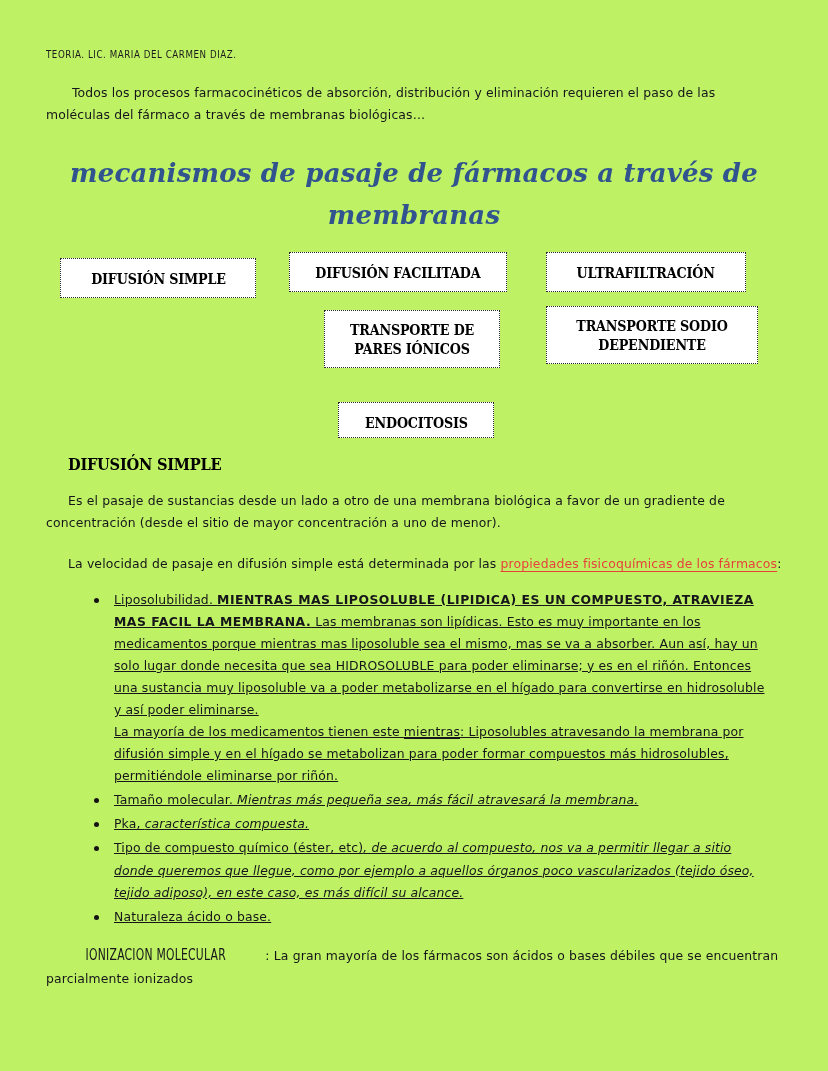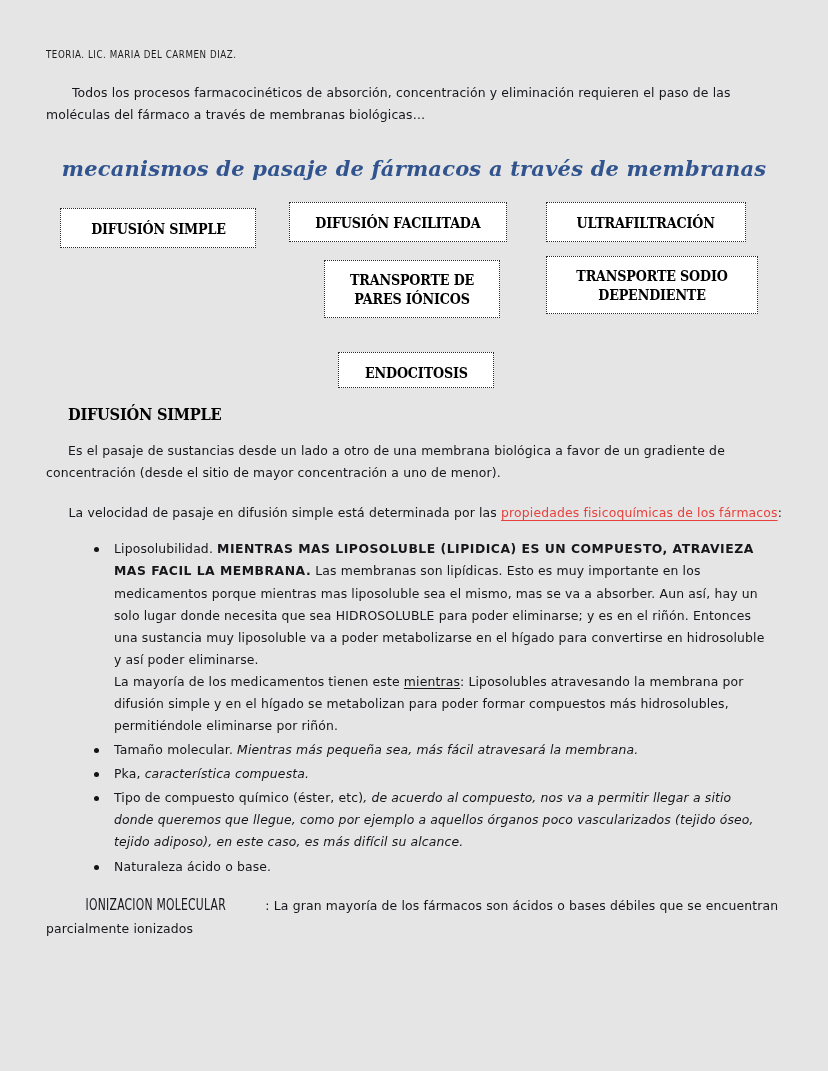--- a/index.html
+++ b/index.html
@@ -14,21 +14,21 @@
     position: relative;
     font-family: "DejaVu Sans", sans-serif;
     color: #111111;
     overflow: hidden;
   }
   .page {
     width: 828px;
     height: 1071px;
     box-sizing: border-box;
     padding: 44px 46px 20px 46px;
-    background: #e5e5e5;
+    background: #bef264;
     position: relative;
   }
 
   
   .byline {
     font-family: "DejaVu Sans Condensed", "Liberation Sans Narrow", "Liberation Sans", sans-serif;
     font-size: 10.5px;
     letter-spacing: 0.6px;
     color: #1b1b1b;
     margin: 4px 0 0 0;
@@ -52,21 +52,21 @@
   }
 
   
   .title-script {
     margin: 26px 0 0 0;
     text-align: center;
     color: #31548f;
     font-family: "DejaVu Serif", serif;
     font-style: italic;
     font-weight: 700;
-    font-size: 21px;
+    font-size: 26px;
     line-height: 1.62;
     letter-spacing: 0.2px;
   }
 
   
   .boxes {
     margin: 22px 0 0 0;
     position: relative;
     height: 190px;
   }
@@ -105,21 +105,21 @@
     font-size: 17px;
     letter-spacing: -0.3px;
     color: #000000;
   }
   .sec-head span { display: inline-block; transform: scaleX(0.86); transform-origin: left center; }
 
   .para {
     margin: 16px 0 0 0;
     text-indent: 22px;
   }
-  .para.tight { margin-top: 18px; text-align: right; }
+  .para.tight { margin-top: 18px; }
 
   .red {
     color: #e8413b;
     text-decoration: underline;
     text-decoration-color: #e8413b;
     text-underline-offset: 3px;
   }
   .u { text-decoration: underline; text-underline-offset: 2px; }
   .caps-bold { font-weight: 700; letter-spacing: 0.5px; }
   .ital { font-style: italic; }
@@ -127,20 +127,21 @@
   
   ul.blist {
     list-style: none;
     margin: 14px 0 0 0;
     padding: 0 0 0 48px;
   }
   ul.blist > li {
     position: relative;
     margin: 0 8px 2px 0;
     padding: 0 0 0 20px;
+    text-decoration: underline;
   }
   ul.blist > li::before {
     content: "";
     position: absolute;
     left: 0;
     top: 9px;
     width: 5px;
     height: 5px;
     border-radius: 50%;
     background: #141414;
@@ -158,21 +159,21 @@
   }
   .justified { text-align: justify; text-align-last: left; }
 </style>
 </head>
 <body>
 
 <div class="page">
 
   <div class="byline">TEORIA. LIC. MARIA DEL CARMEN DIAZ.</div>
 
-  <p class="hand intro">Todos los procesos farmacocinéticos de absorción, concentración y eliminación requieren el paso de las moléculas del fármaco a través de membranas biológicas…</p>
+  <p class="hand intro">Todos los procesos farmacocinéticos de absorción, distribución y eliminación requieren el paso de las moléculas del fármaco a través de membranas biológicas…</p>
 
   <div class="title-script">
     <div>mecanismos de pasaje de fármacos a través de membranas</div>
   </div>
 
   <div class="boxes">
     <div class="mbox b1">
         <span>DIFUSIÓN SIMPLE</span>
       </div>
     <div class="mbox b2">

